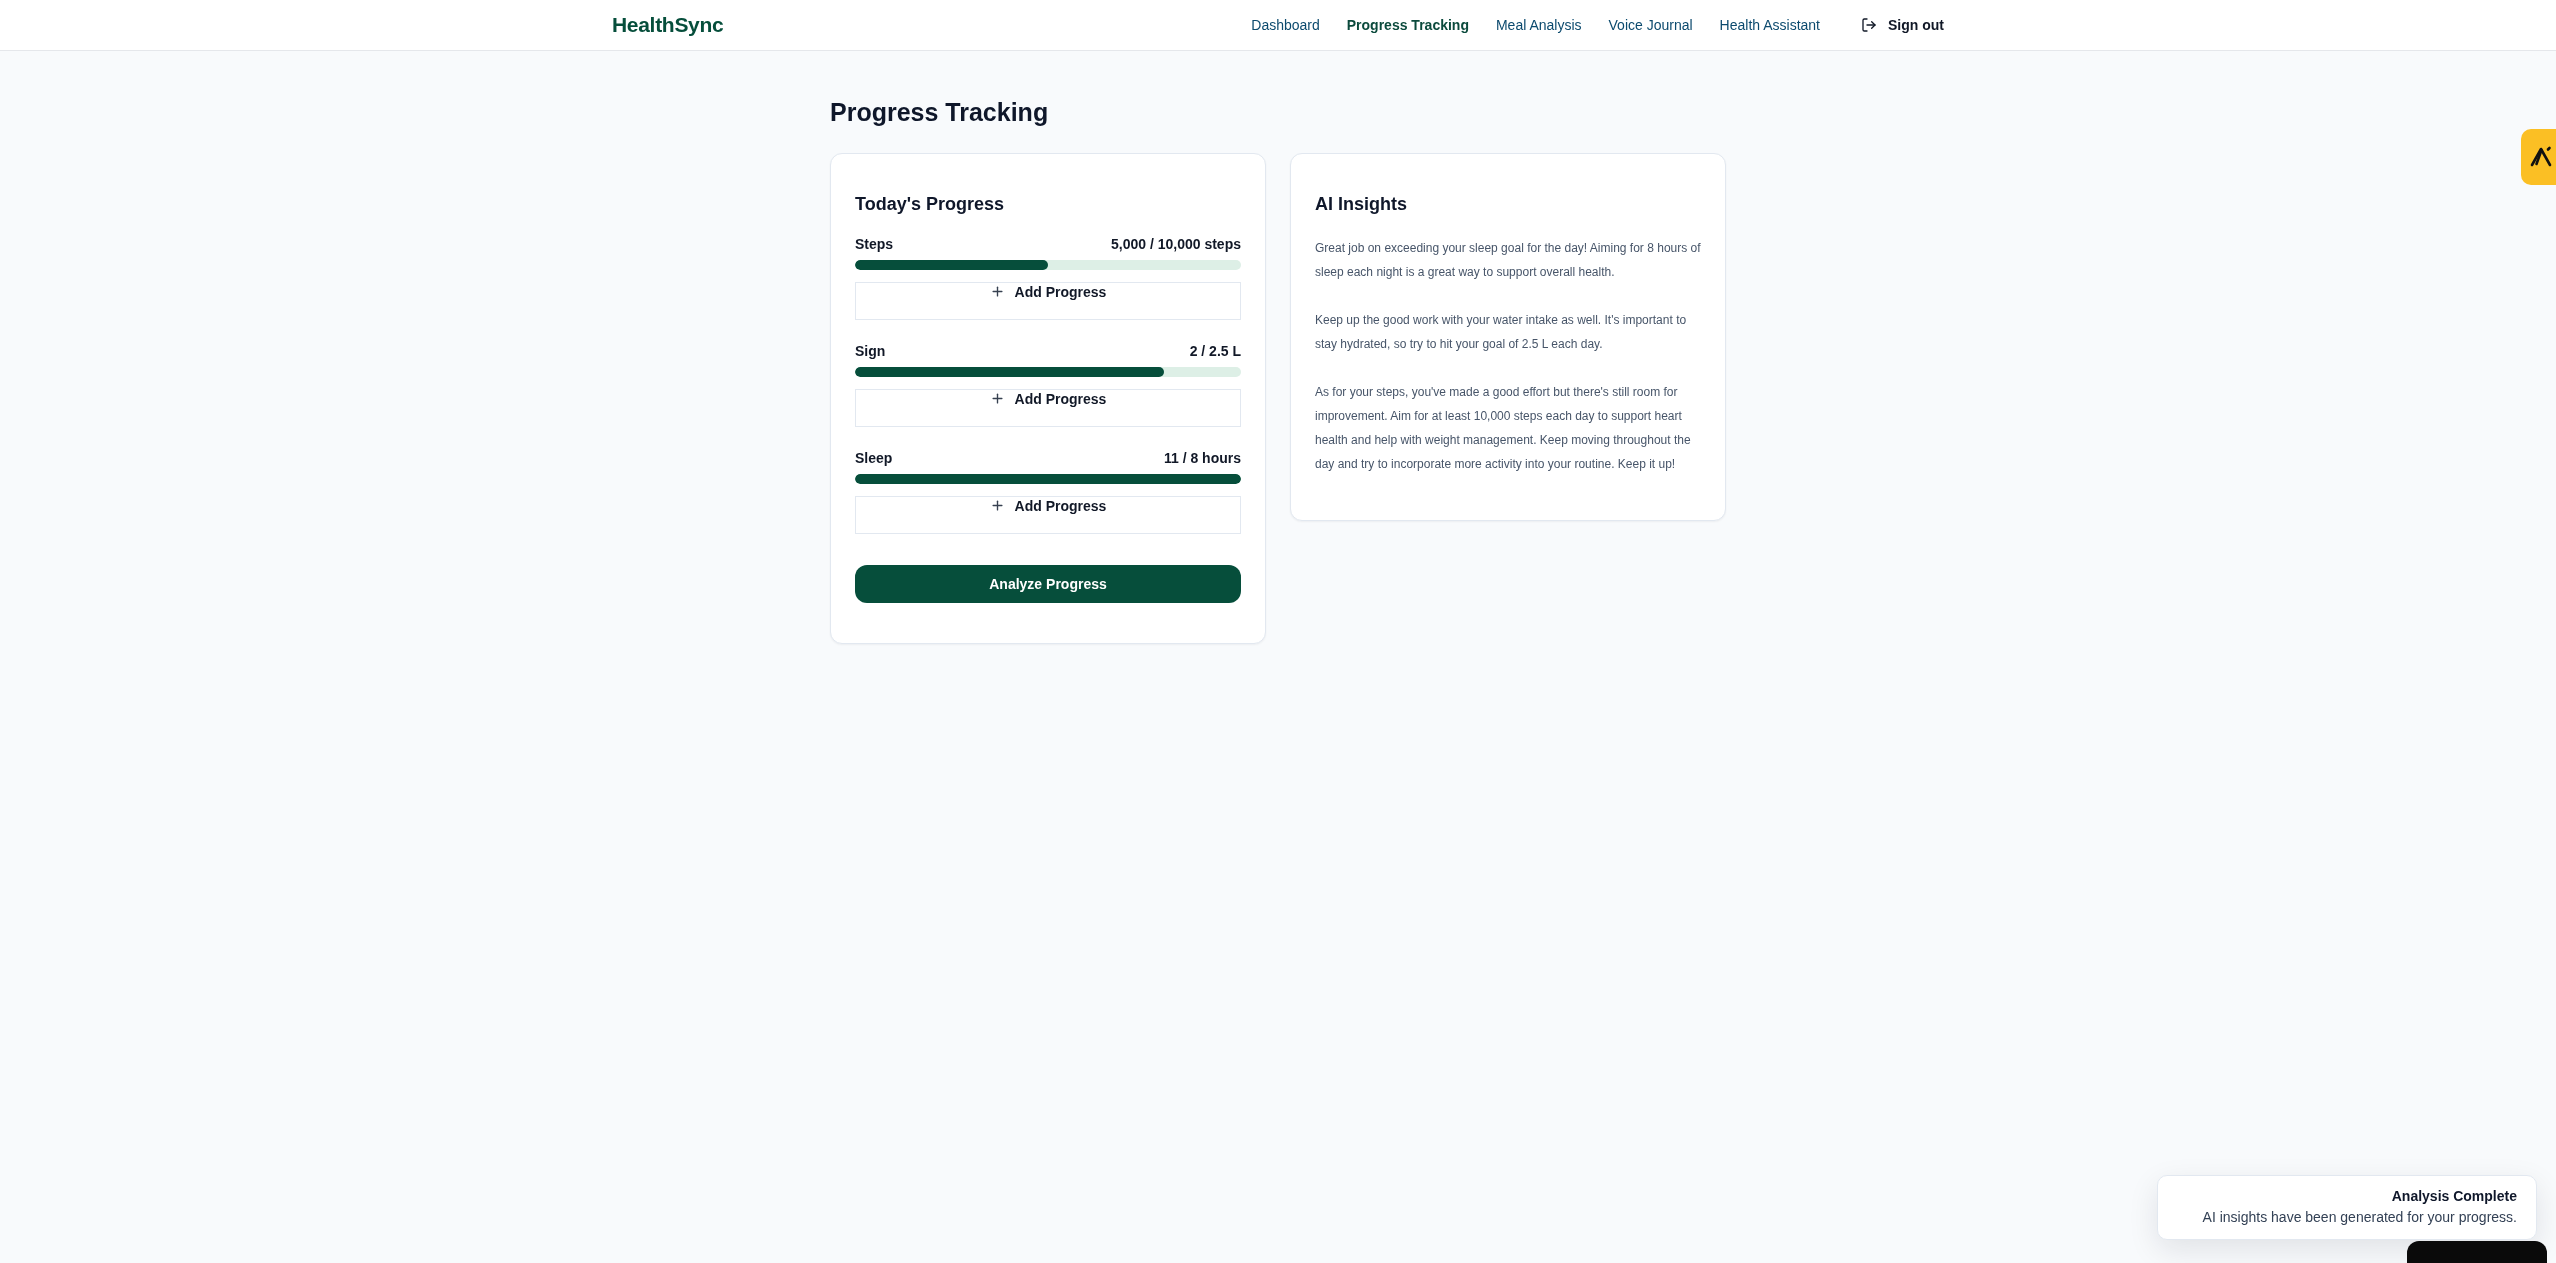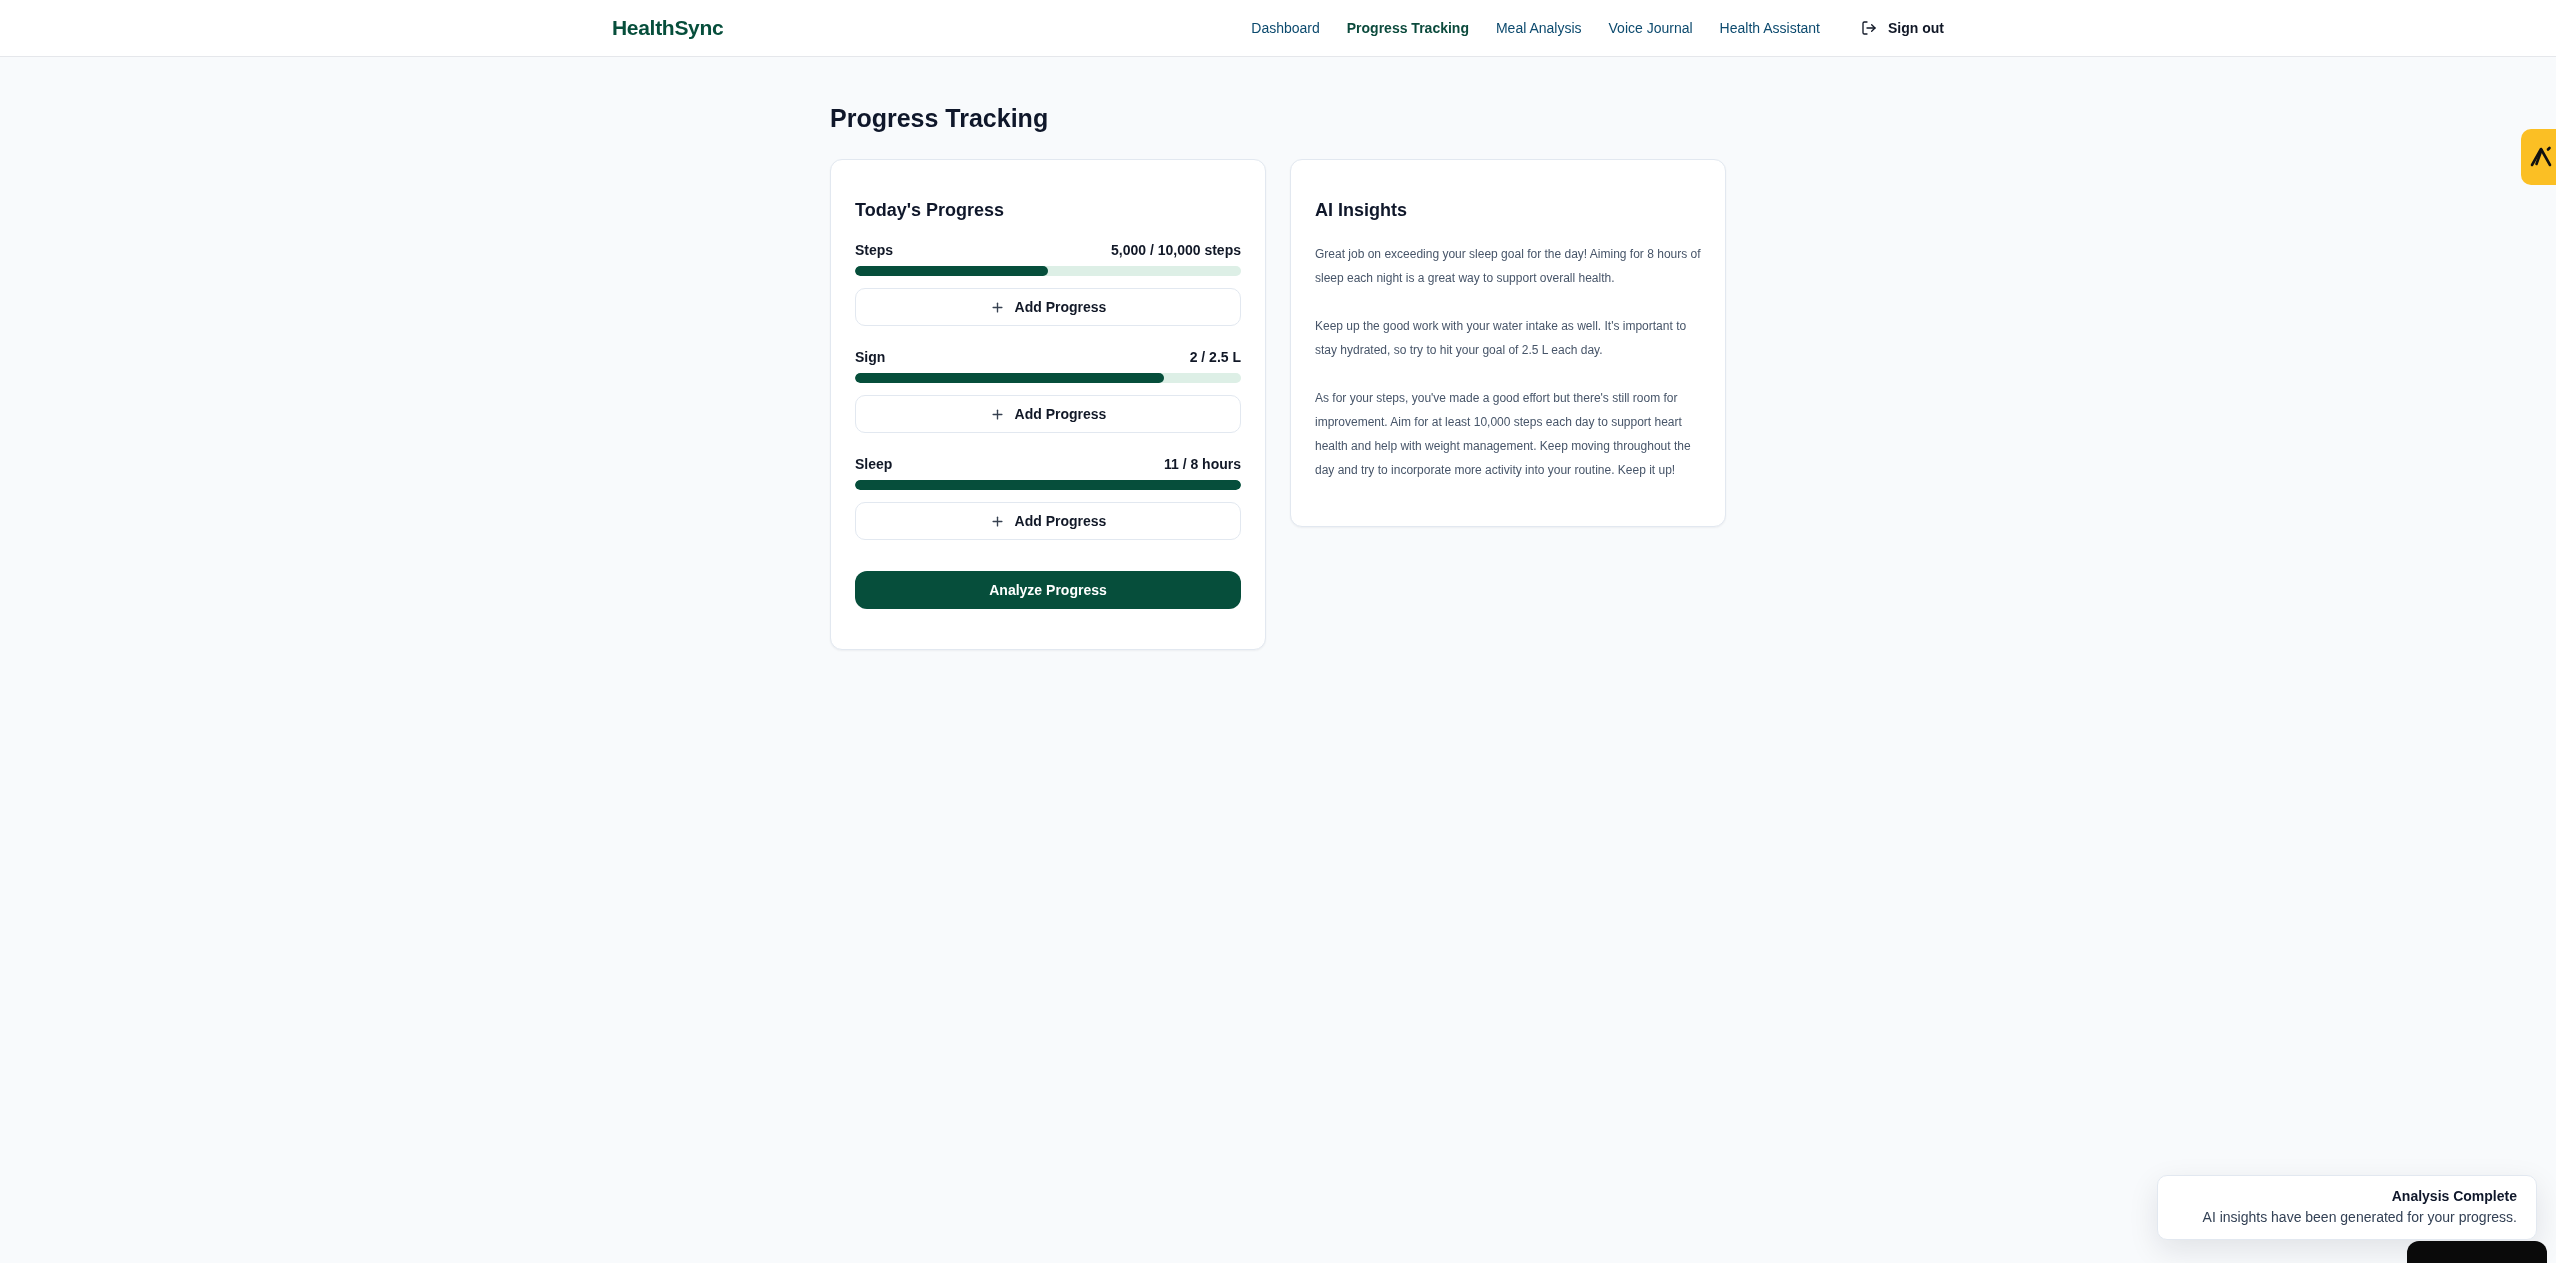--- a/index.html
+++ b/index.html
@@ -7,21 +7,21 @@
   body {
     width: 2556px; height: 1263px;
     background: var(--page-bg, #F8FAFC);
     font-family: "Liberation Sans", sans-serif;
     overflow: hidden; position: relative;
     color: #0F172A;
   }
 
   
   .header {
-    height: 57px; background: #FFFFFF;
+    height: 51px; background: #FFFFFF;
     border-bottom: 1px solid #E5E7EB;
   }
   .header-inner {
     width: 1332px; margin: 0 auto; height: 100%;
     display: flex; align-items: center; justify-content: space-between;
   }
   .logo {
     font-size: 21px; font-weight: 700; letter-spacing: -0.3px;
     color: var(--brand, #064E3B); cursor: pointer;
   }
@@ -52,22 +52,22 @@
   }
   .metric-label { font-weight: 600; color: #111827; }
   .metric-value { font-weight: 600; color: #111827; }
   .bar {
     height: 10px; border-radius: 999px; overflow: hidden;
     background: var(--track, #DDEFE6); margin-bottom: 12px;
   }
   .bar-fill { height: 100%; border-radius: 999px; background: var(--fill, #064E3B); }
   .add-btn {
     width: 100%; height: 38px; background: #FFFFFF;
-    border: 1px solid #E2E8F0; border-radius: 10px;
-    display: flex; align-items: center; justify-content: center; gap: 10px;
+    border: 1px solid #E2E8F0; border-radius: 0;
+    display: flex; justify-content: center; gap: 10px;
     font-family: inherit; font-size: 14px; font-weight: 600; color: #111827; cursor: pointer;
   }
   .add-btn svg { width: 15px; height: 15px; stroke: #374151; }
   .analyze-btn {
     width: 100%; height: 38px; margin-top: 8px;
     background: var(--fill, #064E3B); color: #FFFFFF;
     border: none; border-radius: 12px;
     font-family: inherit; font-size: 14px; font-weight: 600; cursor: pointer;
   }
 

